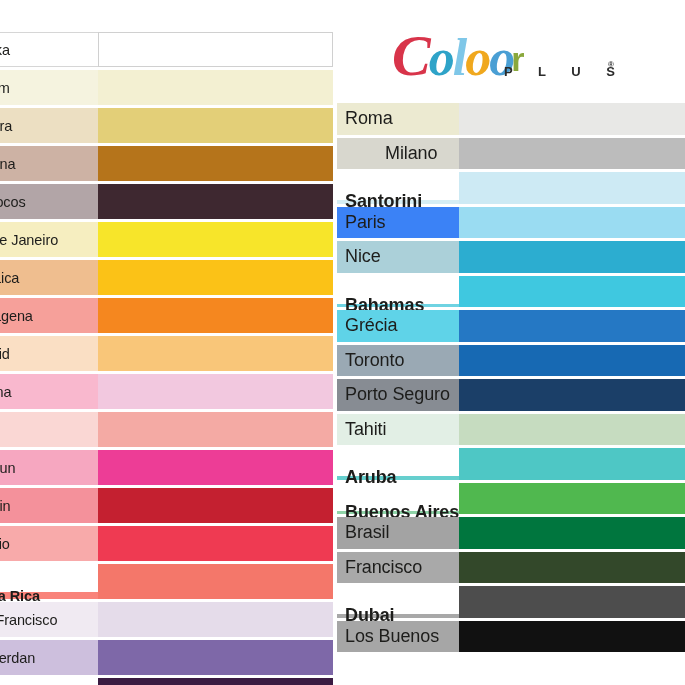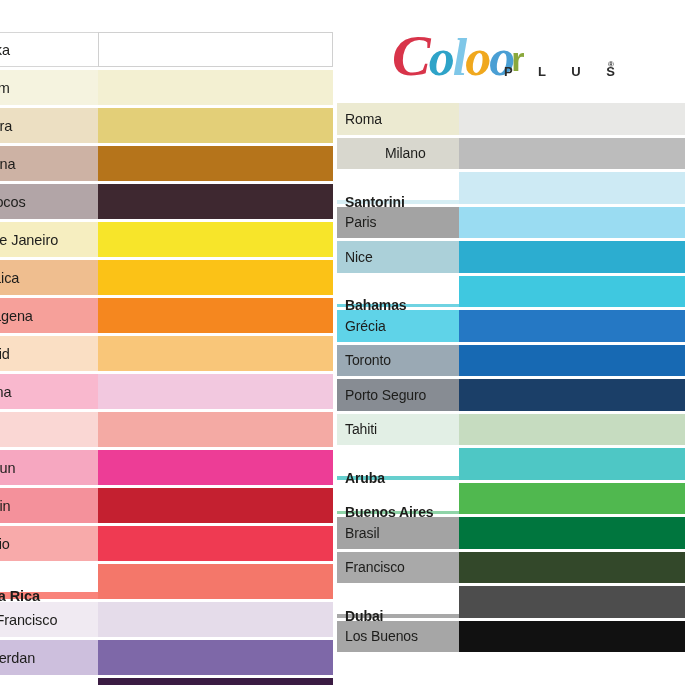--- a/index.html
+++ b/index.html
@@ -58,21 +58,21 @@
   .label-cell {
     flex: 0 0 auto;
     display: flex; align-items: center;
     padding-left: 8px;
     font-size: 14.5px;
     color: #1d1d1b;
     white-space: nowrap;
     letter-spacing: -0.1px;
   }
   #col-left  .label-cell { width: 140px; }
-  #col-right .label-cell { width: 122px; font-size: 14px; }
+  #col-right .label-cell { width: 122px; font-size: 18px; }
   .label-cell.bold { font-weight: 700; margin-top: 28px; }
 
   .swatch-cell { flex: 1 1 auto; }
 
   
   .row.outlined .label-cell { border: 1px solid #d6d6d6; border-right: none; }
   .row.outlined .swatch-cell { border: 1px solid #d0d0d0; }
 </style>
 </head>
 <body>
@@ -169,21 +169,21 @@
       </div>
       <div class="row">
         <div class="label-cell" style="background: rgb(216, 215, 206); padding-left: 48px;">Milano</div>
         <div class="swatch-cell" style="background: rgb(188, 188, 188);"></div>
       </div>
       <div class="row">
         <div class="label-cell bold" style="background: rgb(214, 238, 244);">Santorini</div>
         <div class="swatch-cell" style="background: rgb(205, 234, 244);"></div>
       </div>
       <div class="row">
-        <div class="label-cell" style="background: #a3a3a3;">Paris</div>
+        <div class="label-cell" style="background: #3b82f6;">Paris</div>
         <div class="swatch-cell" style="background: rgb(154, 220, 242);"></div>
       </div>
       <div class="row">
         <div class="label-cell" style="background: rgb(171, 208, 217);">Nice</div>
         <div class="swatch-cell" style="background: rgb(44, 173, 208);"></div>
       </div>
       <div class="row">
         <div class="label-cell bold" style="background: rgb(111, 211, 226);">Bahamas</div>
         <div class="swatch-cell" style="background: rgb(63, 200, 224);"></div>
       </div>

